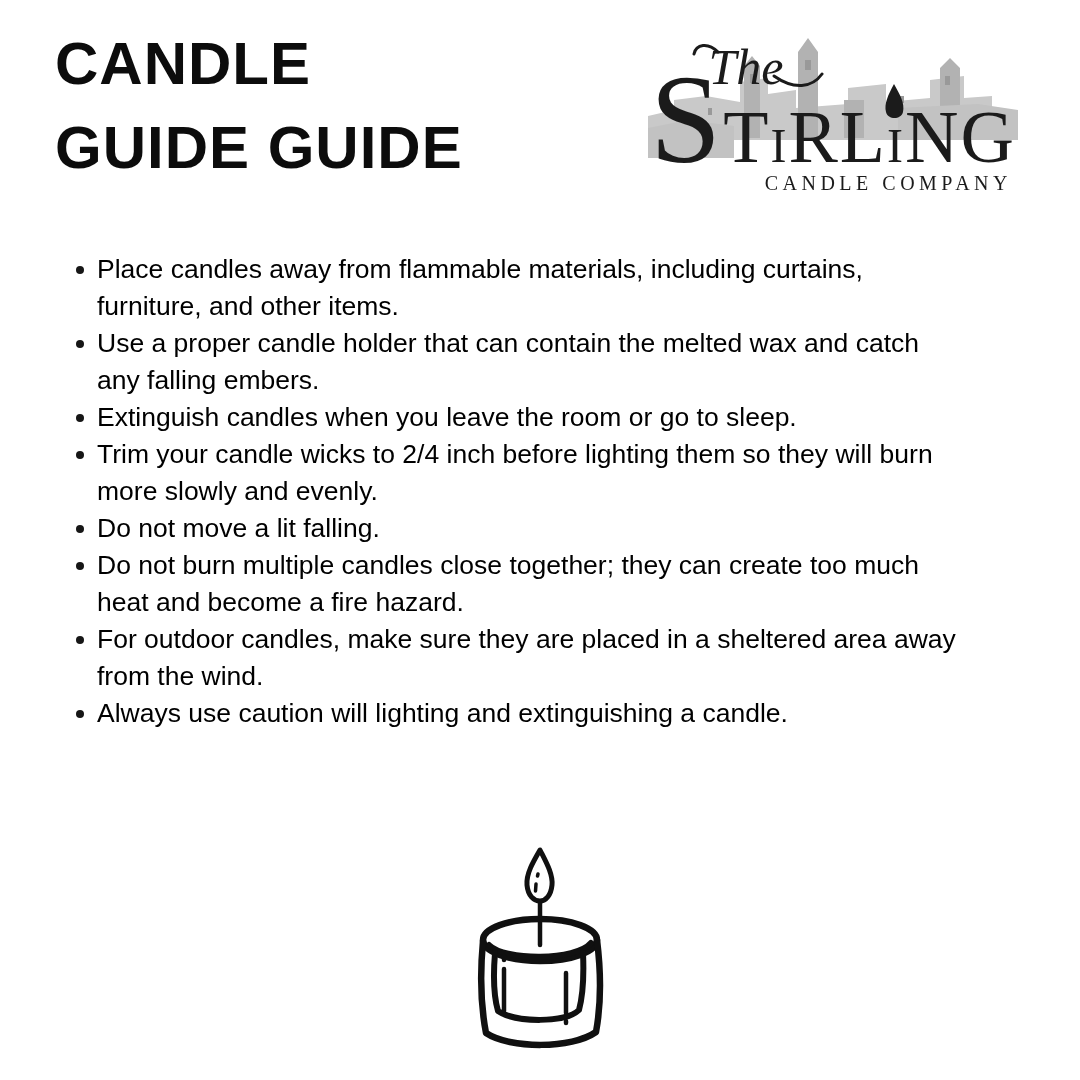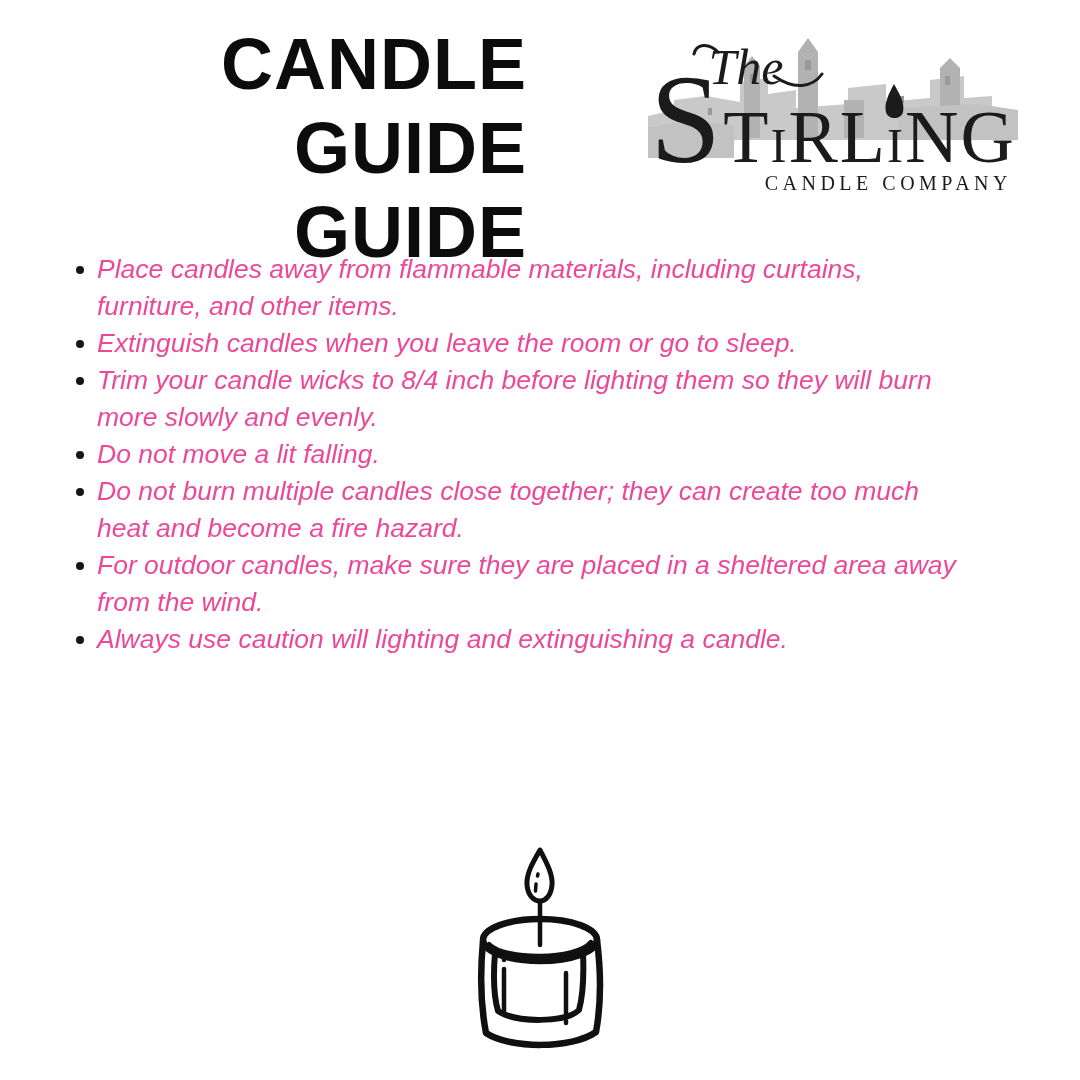--- a/index.html
+++ b/index.html
@@ -10,22 +10,22 @@
     font-family: "Liberation Sans", "DejaVu Sans", sans-serif;
     color: #1b1b1b;
     overflow: hidden;
   }
 
   .title {
     position: absolute;
     left: 55px;
     top: 22px;
     width: 472px;
-    text-align: right;
-    font-size: 72px;
+    text-align: left;
+    font-size: 60px;
     line-height: 84px;
     font-weight: 700;
     letter-spacing: 1px;
     color: #0c0c0c;
   }
 
   .logo {
     position: absolute;
     left: 648px;
     top: 12px;
@@ -34,22 +34,21 @@
   }
 
   .tips {
     position: absolute;
     left: 73px;
     top: 251px;
     width: 952px;
     list-style: none;
     font-size: 26.5px;
     line-height: 37px;
-    color: #ec4899;
-    font-style: italic;
+    color: #000000;
   }
   .tips li {
     position: relative;
     padding-left: 24px;
     white-space: pre-line;
   }
   .tips li::before {
     content: "";
     position: absolute;
     left: 3px;
@@ -92,22 +91,24 @@
     <path d="M126,64 C146,78 164,76 174,62 M70,40 C60,30 48,32 46,42" fill="none" stroke="#1b1b1b" stroke-width="3" stroke-linecap="round"></path>
     <text x="2" y="150" letter-spacing="2"><tspan font-size="128">S</tspan><tspan font-size="74">T</tspan><tspan font-size="48">I</tspan><tspan font-size="74">R</tspan><tspan font-size="74">L</tspan><tspan font-size="48">I</tspan><tspan font-size="74">N</tspan><tspan font-size="74">G</tspan></text>
     <path d="M246,72 C240,83 236,92 238,100 C240,108 253,108 255,100 C257,91 252,83 246,72 Z" fill="#1b1b1b"></path>
     <text x="364" y="178" font-size="20" letter-spacing="4.5" text-anchor="end">CANDLE COMPANY</text>
   </g>
 </svg>
 
 <ul class="tips">
   <li>Place candles away from flammable materials, including curtains,
 furniture, and other items.</li>
+  <li>Use a proper candle holder that can contain the melted wax and catch
+any falling embers.</li>
   <li>Extinguish candles when you leave the room or go to sleep.</li>
-  <li>Trim your candle wicks to 8/4 inch before lighting them so they will burn
+  <li>Trim your candle wicks to 2/4 inch before lighting them so they will burn
 more slowly and evenly.</li>
   <li>Do not move a lit falling.</li>
   <li>Do not burn multiple candles close together; they can create too much
 heat and become a fire hazard.</li>
   <li>For outdoor candles, make sure they are placed in a sheltered area away
 from the wind.</li>
   <li>Always use caution will lighting and extinguishing a candle.</li>
 </ul>
 
 <svg class="candle" viewBox="0 0 132 220" xmlns="http://www.w3.org/2000/svg" fill="none" stroke="#101010" stroke-linecap="round" stroke-linejoin="round">

